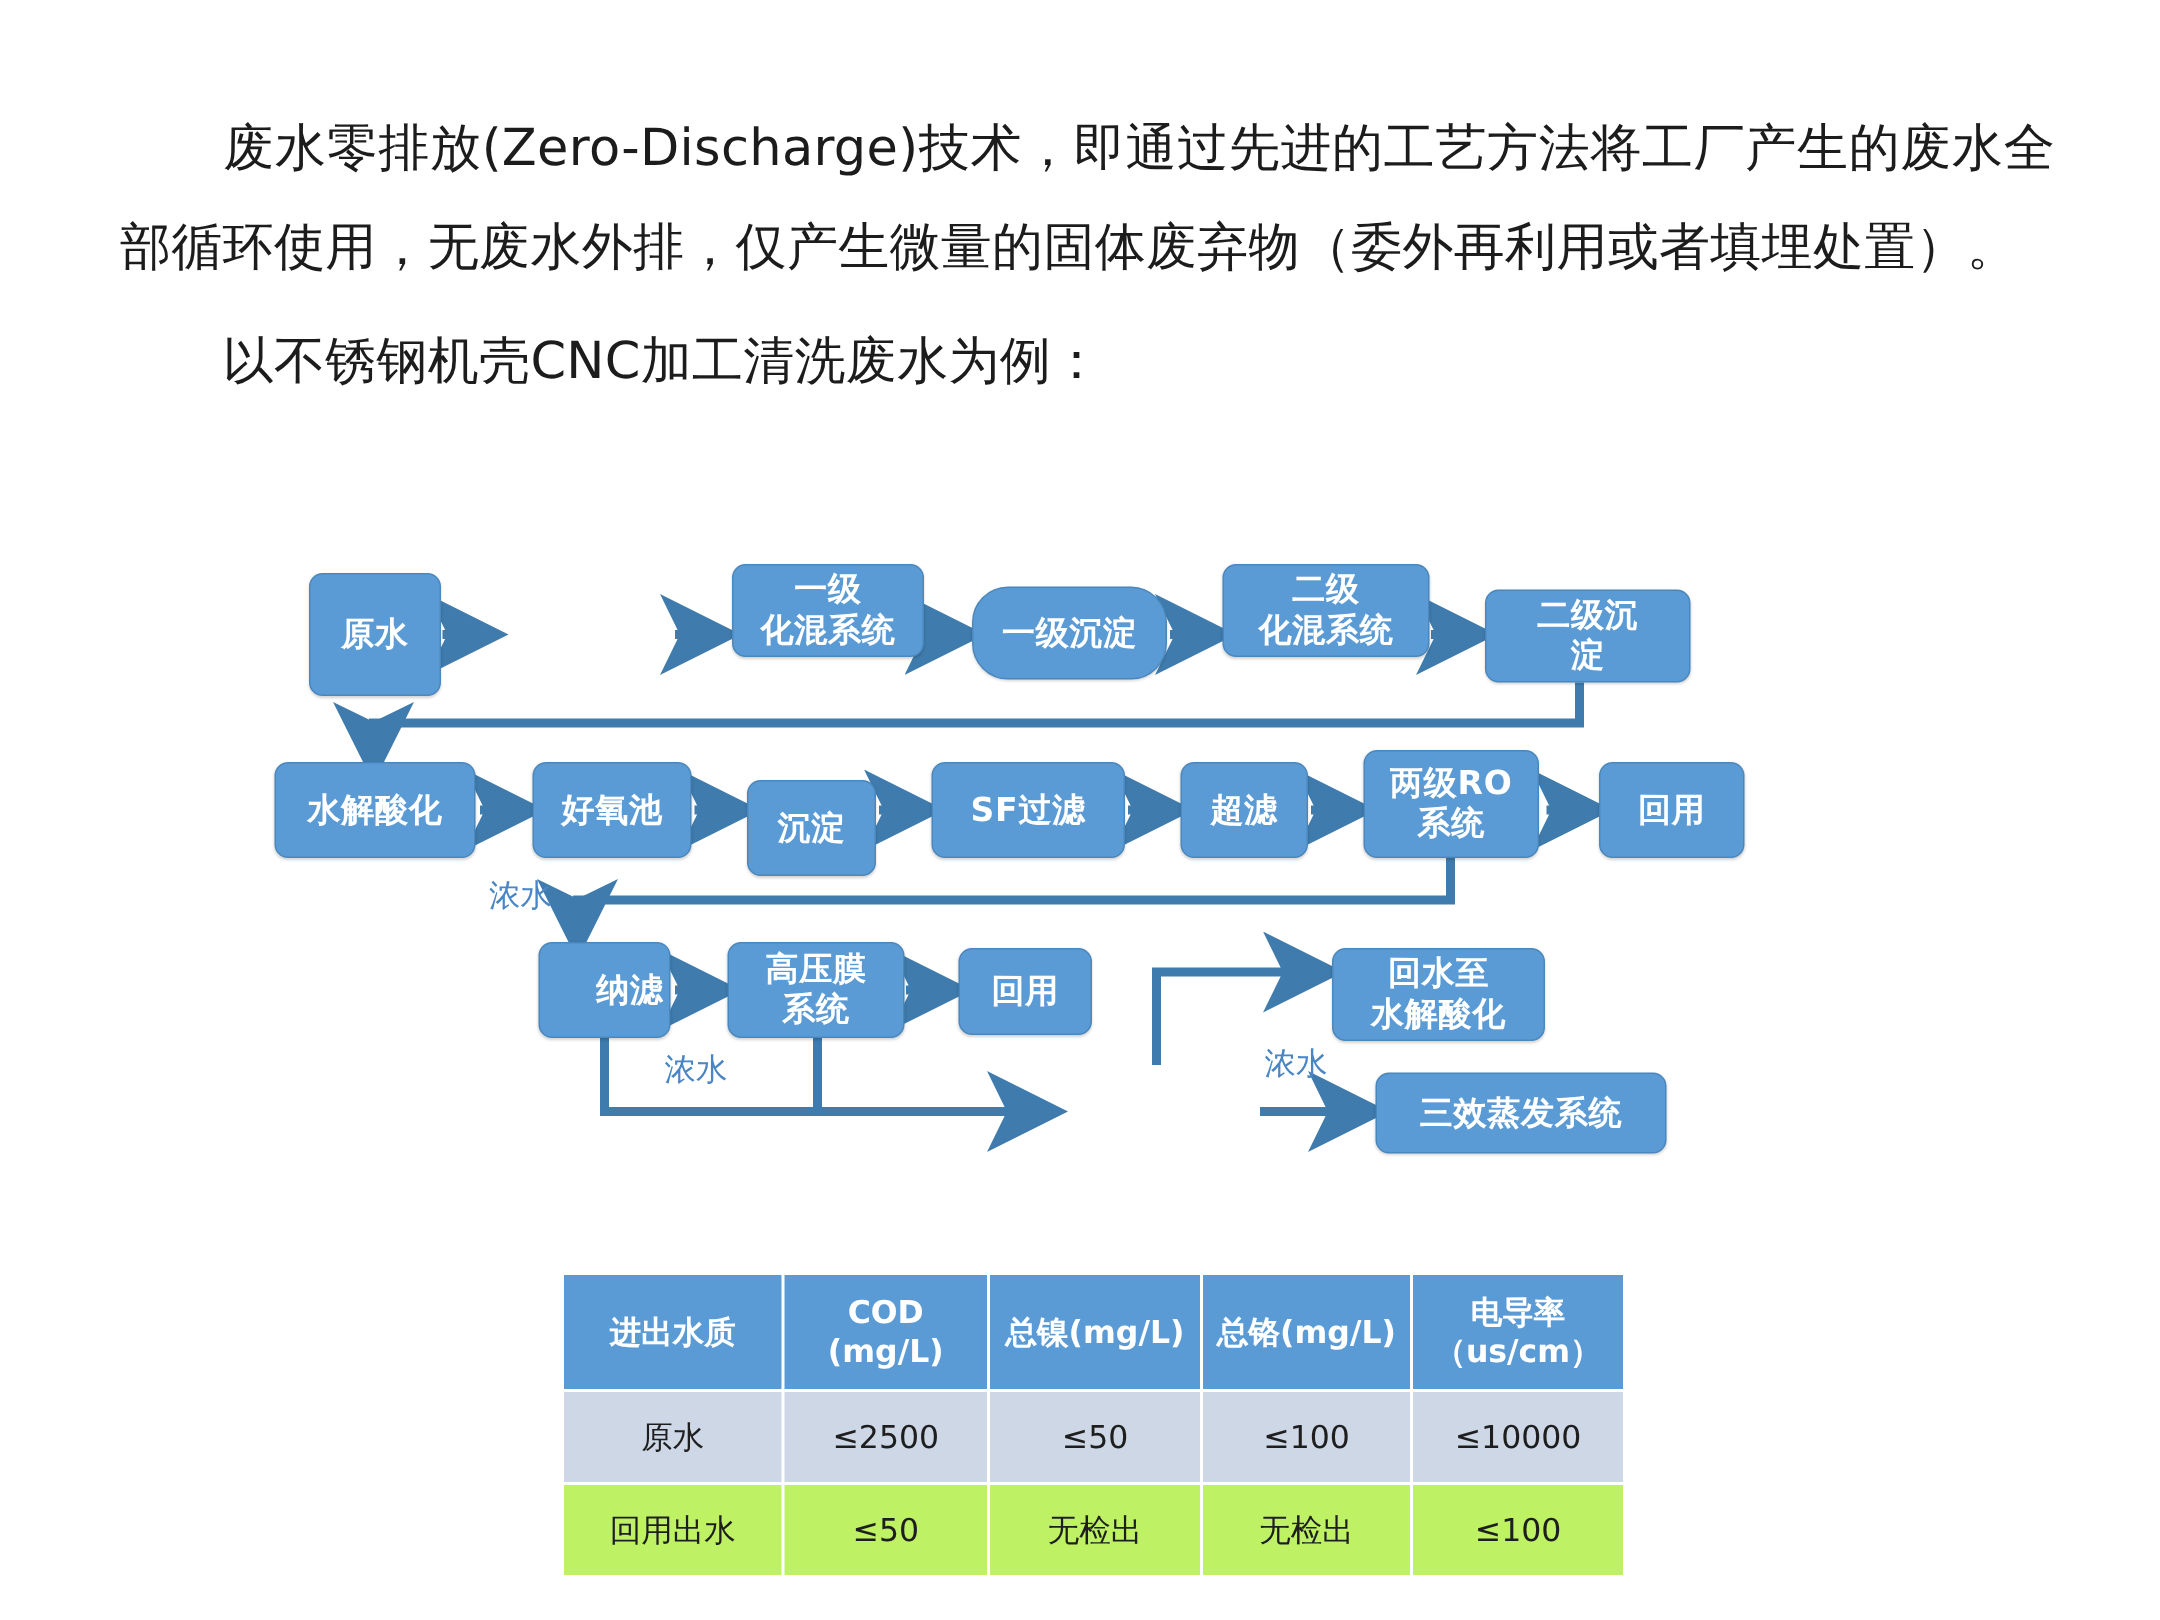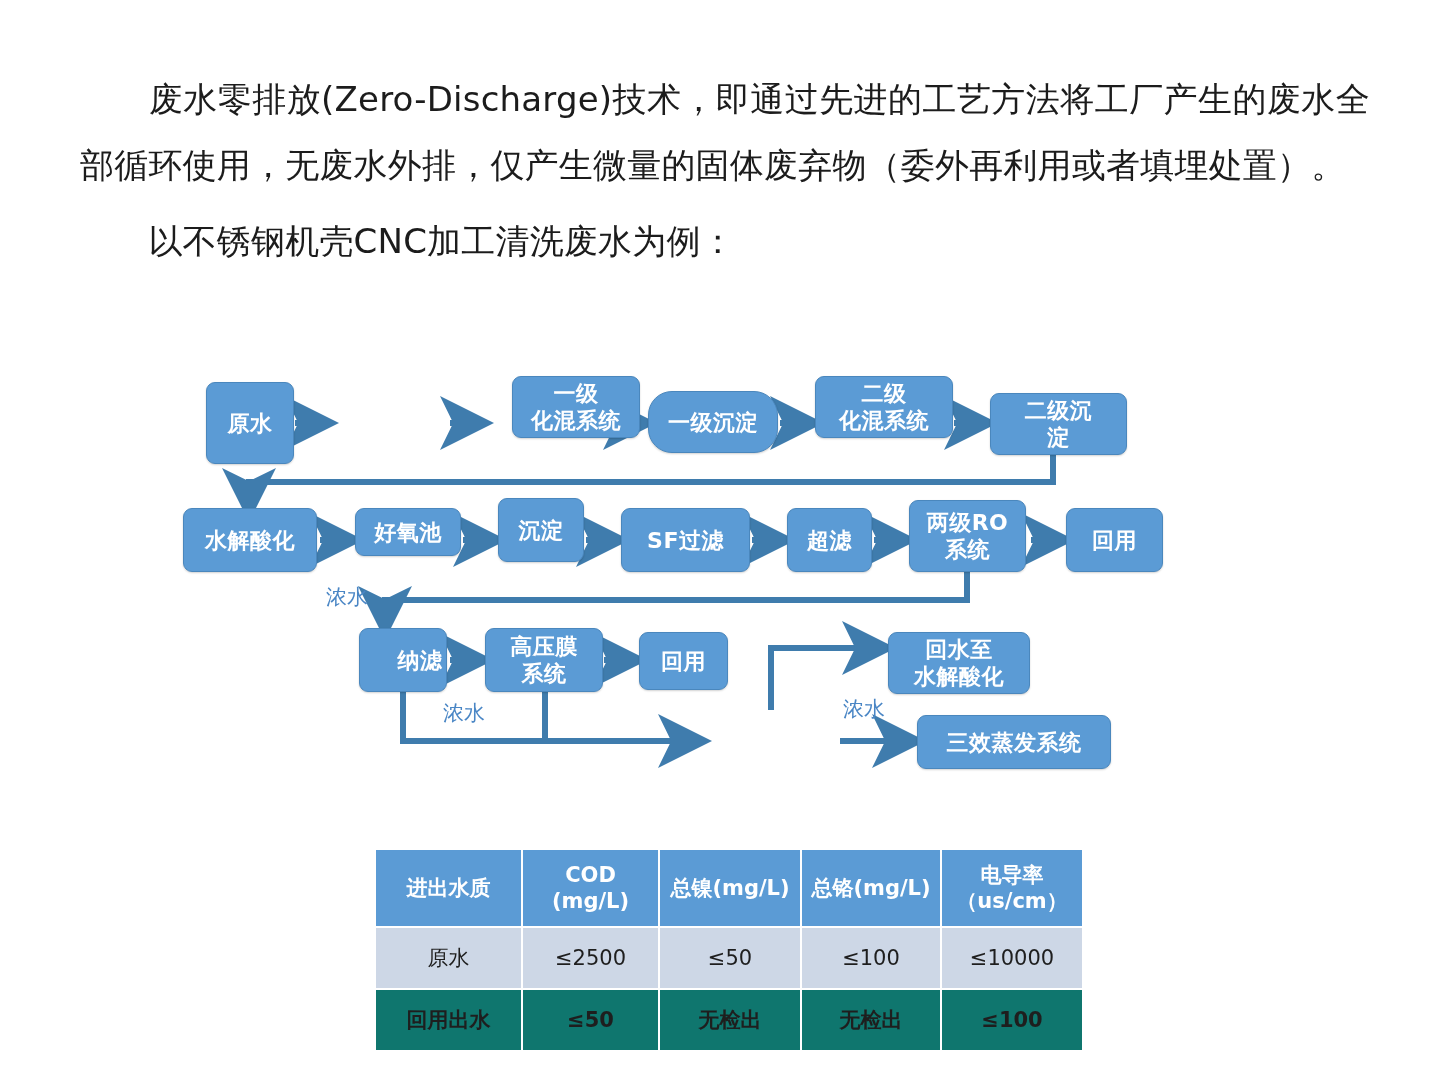--- a/index.html
+++ b/index.html
@@ -87,21 +87,21 @@
     height:76px;
     white-space:pre-line;
   }
   .tbl td{
     font-size:21px;
     color:#1e1e1e;
     height:60px;
     font-weight:400;
   }
   .tbl tr.r0 td{ background:#CDD7E6; }
-  .tbl tr.r1 td{ background:#0f766e;font-weight:bold; }
+  .tbl tr.r1 td{ background:#bef264; }
 
   .c0{ width:145px; }
   .c1{ width:135px; }
   .c2{ width:140px; }
   .c3{ width:138px; }
   .c4{ width:140px; }
 </style>
 </head>
 <body>
 
@@ -142,31 +142,31 @@
       <path d="M1053,95 L1053,122 L249,122 L249,150" marker-end="url(#ah)"></path>
       <path d="M967,212 L967,240 L385,240 L385,268" marker-end="url(#ah)"></path>
       <path d="M403,332 L403,381 L700,381" marker-end="url(#ah)"></path>
       <path d="M545,332 L545,381"></path>
       <path d="M770,712 L770,712"></path>
       <path d="M771,350 L771,288 L884,288" marker-end="url(#ah)"></path>
     </g>
   </svg>
 
   <div class="node" style="left:206px;top:22px;width:88px;height:82px;">原水</div>
-  <div class="node" style="left:512px;top:16px;width:128px;height:62px;">一级
+  <div class="node" style="left:488px;top:16px;width:128px;height:62px;">一级
 化混系统</div>
   <div class="node" style="left:648px;top:31px;width:130px;height:62px;border-radius:24px;">一级沉淀</div>
   <div class="node" style="left:815px;top:16px;width:138px;height:62px;">二级
 化混系统</div>
   <div class="node" style="left:990px;top:33px;width:137px;height:62px;">二级沉
 淀</div>
 
   <div class="node" style="left:183px;top:148px;width:134px;height:64px;">水解酸化</div>
-  <div class="node" style="left:355px;top:148px;width:106px;height:48px;">好氧池</div>
-  <div class="node" style="left:498px;top:138px;width:86px;height:64px;">沉淀</div>
+  <div class="node" style="left:355px;top:148px;width:106px;height:64px;">好氧池</div>
+  <div class="node" style="left:498px;top:160px;width:86px;height:64px;">沉淀</div>
   <div class="node" style="left:621px;top:148px;width:129px;height:64px;">SF过滤</div>
   <div class="node" style="left:787px;top:148px;width:85px;height:64px;text-align:right;">超滤</div>
   <div class="node" style="left:909px;top:140px;width:117px;height:72px;">两级RO
 系统</div>
   <div class="node" style="left:1066px;top:148px;width:97px;height:64px;">回用</div>
 
   <div class="node" style="left:359px;top:268px;width:88px;height:64px;padding-left:34px;">纳滤</div>
   <div class="node" style="left:485px;top:268px;width:118px;height:64px;">高压膜
 系统</div>
   <div class="node" style="left:639px;top:272px;width:89px;height:58px;">回用</div>

